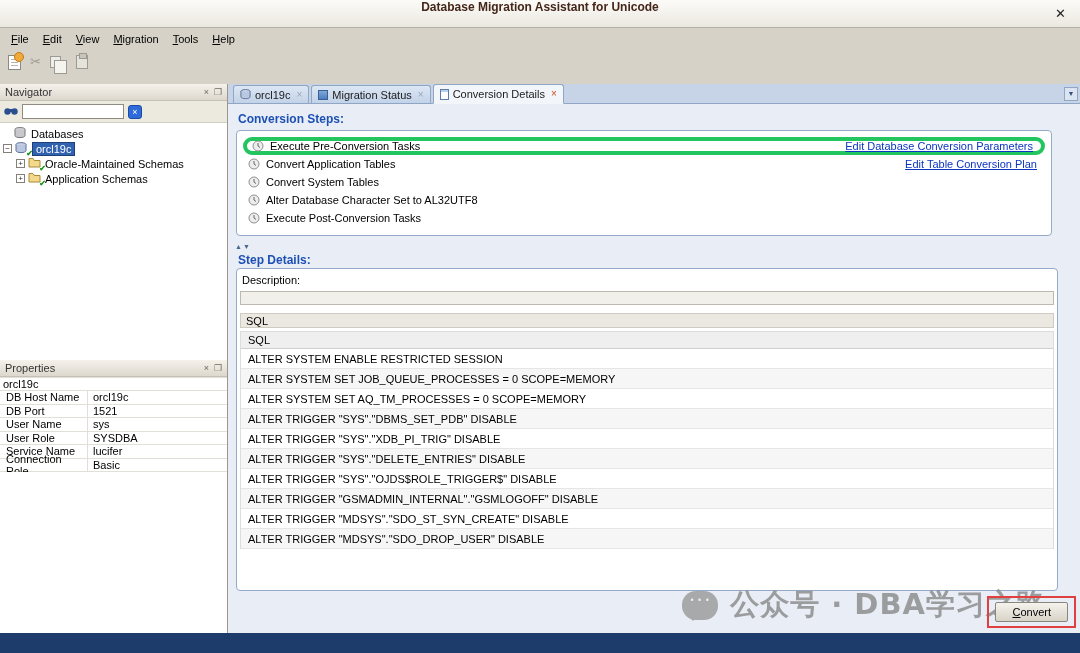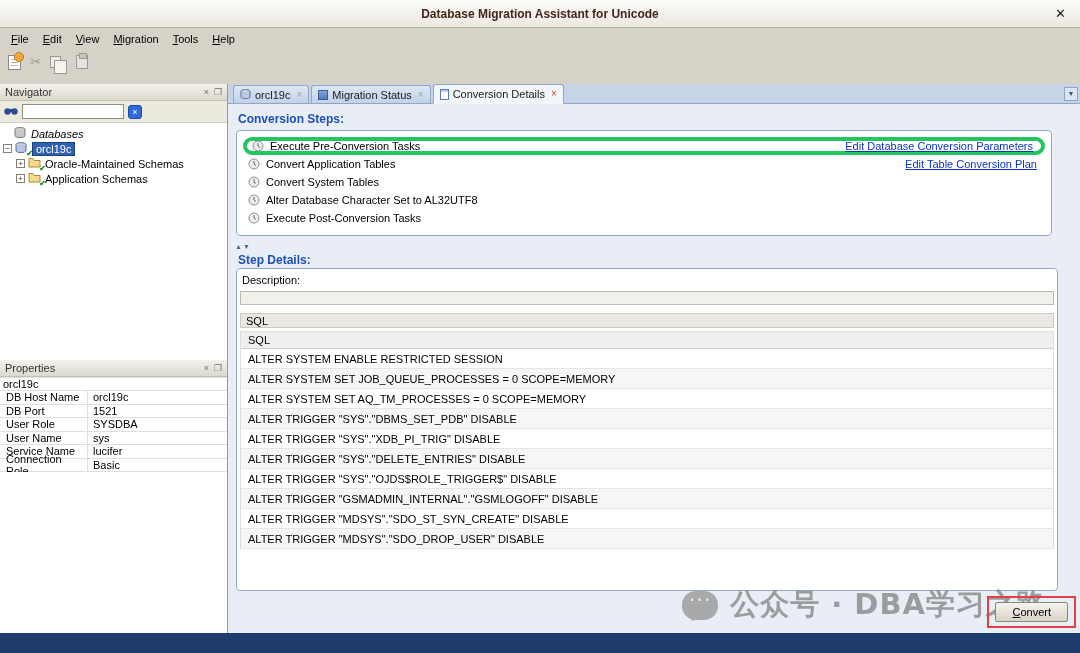--- a/index.html
+++ b/index.html
@@ -3,21 +3,21 @@
 <meta charset="utf-8">
 <style>
   * { margin:0; padding:0; box-sizing:border-box; }
   html,body { width:1080px; height:653px; overflow:hidden; }
   body { font-family:"Liberation Sans", sans-serif; font-size:11px; color:#000; }
   .window { position:relative; width:1080px; height:653px; background:#d6d2c8; overflow:hidden; }
 
   
   .titlebar { position:absolute; left:0; top:0; right:0; height:28px;
     background:linear-gradient(#fcfbf8,#ebe8df); border-bottom:1px solid #b5b1a6;
-    display:flex; align-items:center; justify-content:center; }
+    display:flex; align-items:flex-start; justify-content:center; }
   .titlebar .title { font-size:12px; font-weight:bold; color:#45261a; }
   .close-x { position:absolute; right:14px; top:6px; font-size:13px; color:#222; cursor:default; }
 
   
   .menubar { position:absolute; top:28px; left:0; right:0; height:21px;
     display:flex; align-items:center; padding-left:4px; }
   .menu-item { display:inline-block; padding:2px 7px; }
   .menu-item::first-letter { text-decoration:underline; }
 
   
@@ -154,21 +154,21 @@
         <rect x="4" y="2" width="6" height="3" fill="#2a4f8f"></rect>
         <circle cx="3.5" cy="4.5" r="3.2" fill="#2a4f8f"></circle>
         <circle cx="10.5" cy="4.5" r="3.2" fill="#2a4f8f"></circle>
       </svg>
       <input class="search-input" value="" style="">
       <span class="clear-btn">×</span>
     </div>
 
     <div class="tree">
 
-      <div class="tree-row" style="padding-left:14px;font-style:italic;">
+      <div class="tree-row" style="padding-left:14px;">
         <span class="tree-icon">
           <svg width="12" height="12" viewBox="0 0 12 12">
             <ellipse cx="6" cy="2.6" rx="5" ry="2" fill="#d9d9d9" stroke="#76757a"></ellipse>
             <path d="M1 2.6v6c0 1.1 2.2 2 5 2s5-.9 5-2v-6" fill="#c7c7cc" stroke="#76757a"></path>
           </svg>
         </span>
         <span>Databases</span>
       </div>
 
       <div class="tree-row" style="padding-left:3px;">
@@ -216,26 +216,26 @@
       <div class="props-sub">orcl19c</div>
       <div class="props-row">
         <span class="props-label">DB Host Name</span>
         <span class="props-value">orcl19c</span>
       </div>
       <div class="props-row">
         <span class="props-label">DB Port</span>
         <span class="props-value">1521</span>
       </div>
       <div class="props-row">
+        <span class="props-label">User Name</span>
+        <span class="props-value">sys</span>
+      </div>
+      <div class="props-row">
         <span class="props-label">User Role</span>
         <span class="props-value">SYSDBA</span>
-      </div>
-      <div class="props-row">
-        <span class="props-label">User Name</span>
-        <span class="props-value">sys</span>
       </div>
       <div class="props-row">
         <span class="props-label">Service Name</span>
         <span class="props-value">lucifer</span>
       </div>
       <div class="props-row">
         <span class="props-label">Connection Role</span>
         <span class="props-value">Basic</span>
       </div>
     </div>

